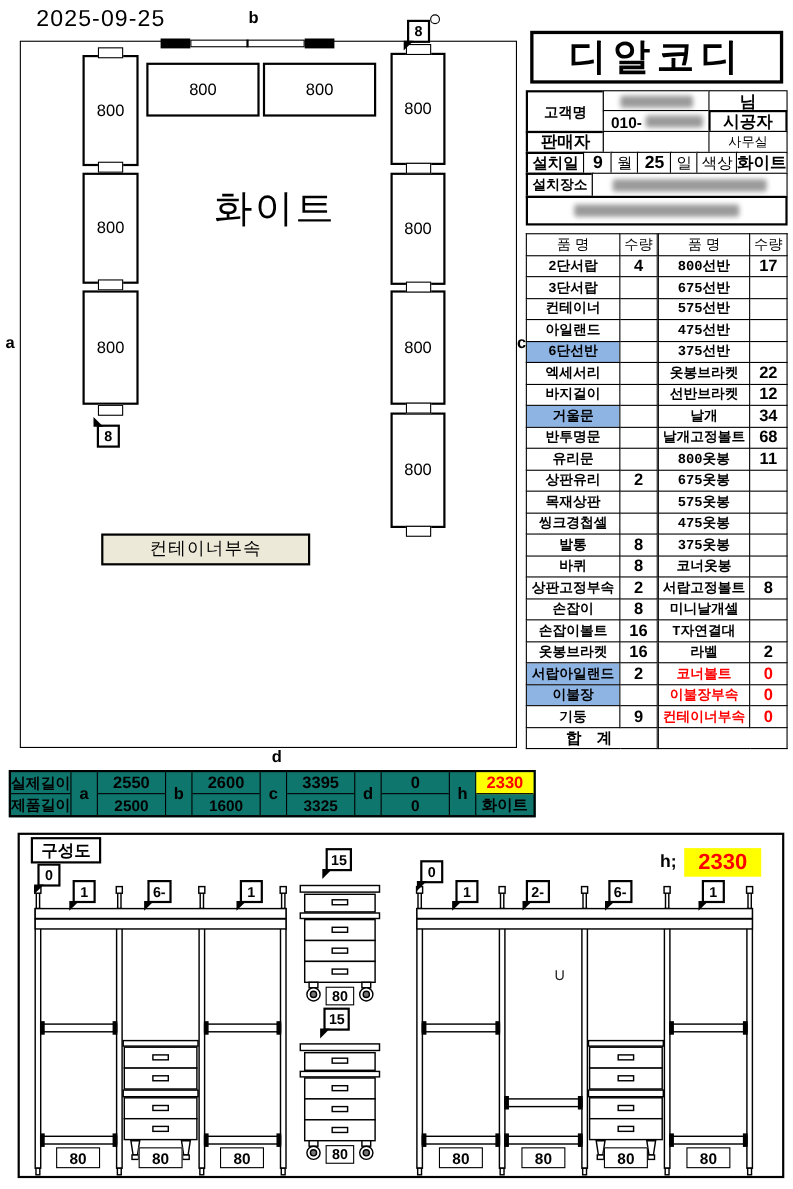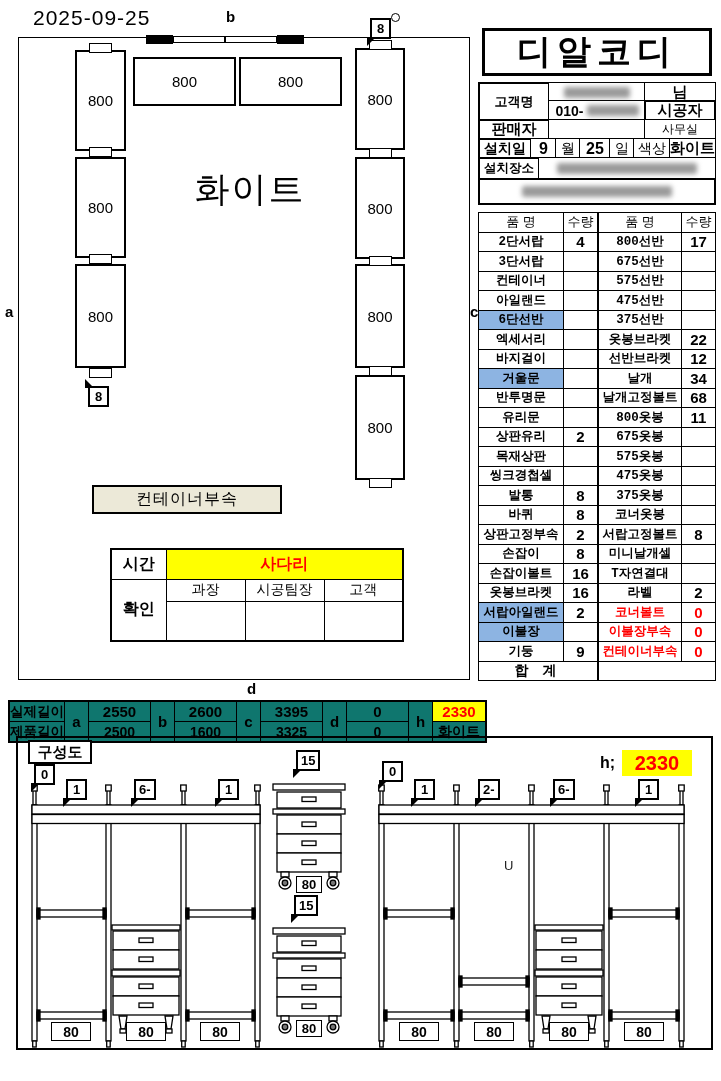--- a/index.html
+++ b/index.html
@@ -62,21 +62,21 @@
   .lv{flex:1;display:flex;align-items:center;justify-content:center;font-size:15px;font-weight:bold;border-bottom:1.2px solid #000;}
   .lv:last-child{border-bottom:none;font-size:14px;}
   .lv.yellow{color:#f00;}
   
   #payment{left:493px;top:702px;width:221px;height:43px;border:2px solid #000;display:grid;grid-template-columns:107px 1fr;grid-template-rows:1fr 1fr;}
   #payment>div{display:flex;align-items:center;justify-content:center;font-size:15px;border-right:1.5px solid #000;border-bottom:1.2px solid #000;}
   #payment>div:nth-child(2n){border-right:none;}
   #payment>div:nth-child(n+3){border-bottom:none;}
   .peach{background:#fde9d9;}
   
-  #composition{left:16px;top:736px;width:697px;height:314px;border:2px solid #000;}
+  #composition{left:16px;top:757px;width:697px;height:314px;border:2px solid #000;}
   #comp-title{position:absolute;left:10px;top:2px;width:64px;height:24px;border:2.2px solid #000;background:#fff;display:flex;align-items:center;justify-content:center;font-size:15px;font-weight:bold;z-index:5;}
   .baylabel{position:absolute;width:40px;height:19px;border:1.5px solid #000;background:#fff;display:flex;align-items:center;justify-content:center;font-size:14px;font-weight:bold;z-index:4;}
   .baylabel.small{width:26px;height:17px;font-size:13px;}
   #h-label{position:absolute;left:582px;top:16px;font-size:16px;font-weight:bold;}
   #h-value{position:absolute;left:604px;top:12px;width:70px;height:26px;background:#ffff00;color:#f00;display:flex;align-items:center;justify-content:center;font-size:20px;font-weight:bold;}
   #u-mark{position:absolute;left:486px;top:120px;font-size:13px;color:#222;}
 </style>
 </head>
 <body>
 
@@ -142,39 +142,20 @@
   <div class="tab" style="left:369px;top:366px;"></div>
   <div class="tab" style="left:369px;top:478px;"></div>
 
   <div class="callout pt-bl" style="left:370px;top:18px;">8</div>
   <div class="abs" id="plan-circle"></div>
   <div class="callout pt-tl" style="left:88px;top:386px;">8</div>
 
   <div class="abs" id="plan-color">화이트</div>
   <div class="abs" id="sliding-door">컨테이너부속</div>
 
-  <table id="check-table" class="abs">
-    <tbody>
-        <tr style="height:30px;">
-      <td style="width:55px;font-size:16px;font-weight:bold;">시간</td>
-      <td colspan="3" class="yellow redtext" style="font-size:16px;font-weight:bold;">사다리</td>
-    </tr>
-    <tr style="height:22px;">
-      <td rowspan="2" style="font-size:16px;font-weight:bold;">확인</td>
-      <td style="width:79px;font-size:14px;">과장</td>
-      <td style="width:79px;font-size:14px;">시공팀장</td>
-      <td style="width:79px;font-size:14px;">고객</td>
-    </tr>
-    <tr style="height:40px;">
-      <td></td>
-      <td></td>
-      <td></td>
-    </tr>
-  </tbody>
-    </table>
 
   <div class="abs" id="company-box">디알코디</div>
 
   <div class="cell bold" style="left:478px;top:82px;width:72px;height:39px;font-size:13px;border-width:2px;">고객명</div>
   <div class="cell" style="left:548px;top:82px;width:98px;height:20px;">
       <div class="blur" style="width:66px;height:11px;"></div>
     </div>
   <div class="cell bold" style="left:644px;top:82px;width:72px;height:20px;font-size:15px;">님</div>
   <div class="cell" style="left:548px;top:100px;width:98px;height:21px;font-size:14px;font-weight:bold;gap:3px;">
       <span>010-</span>

